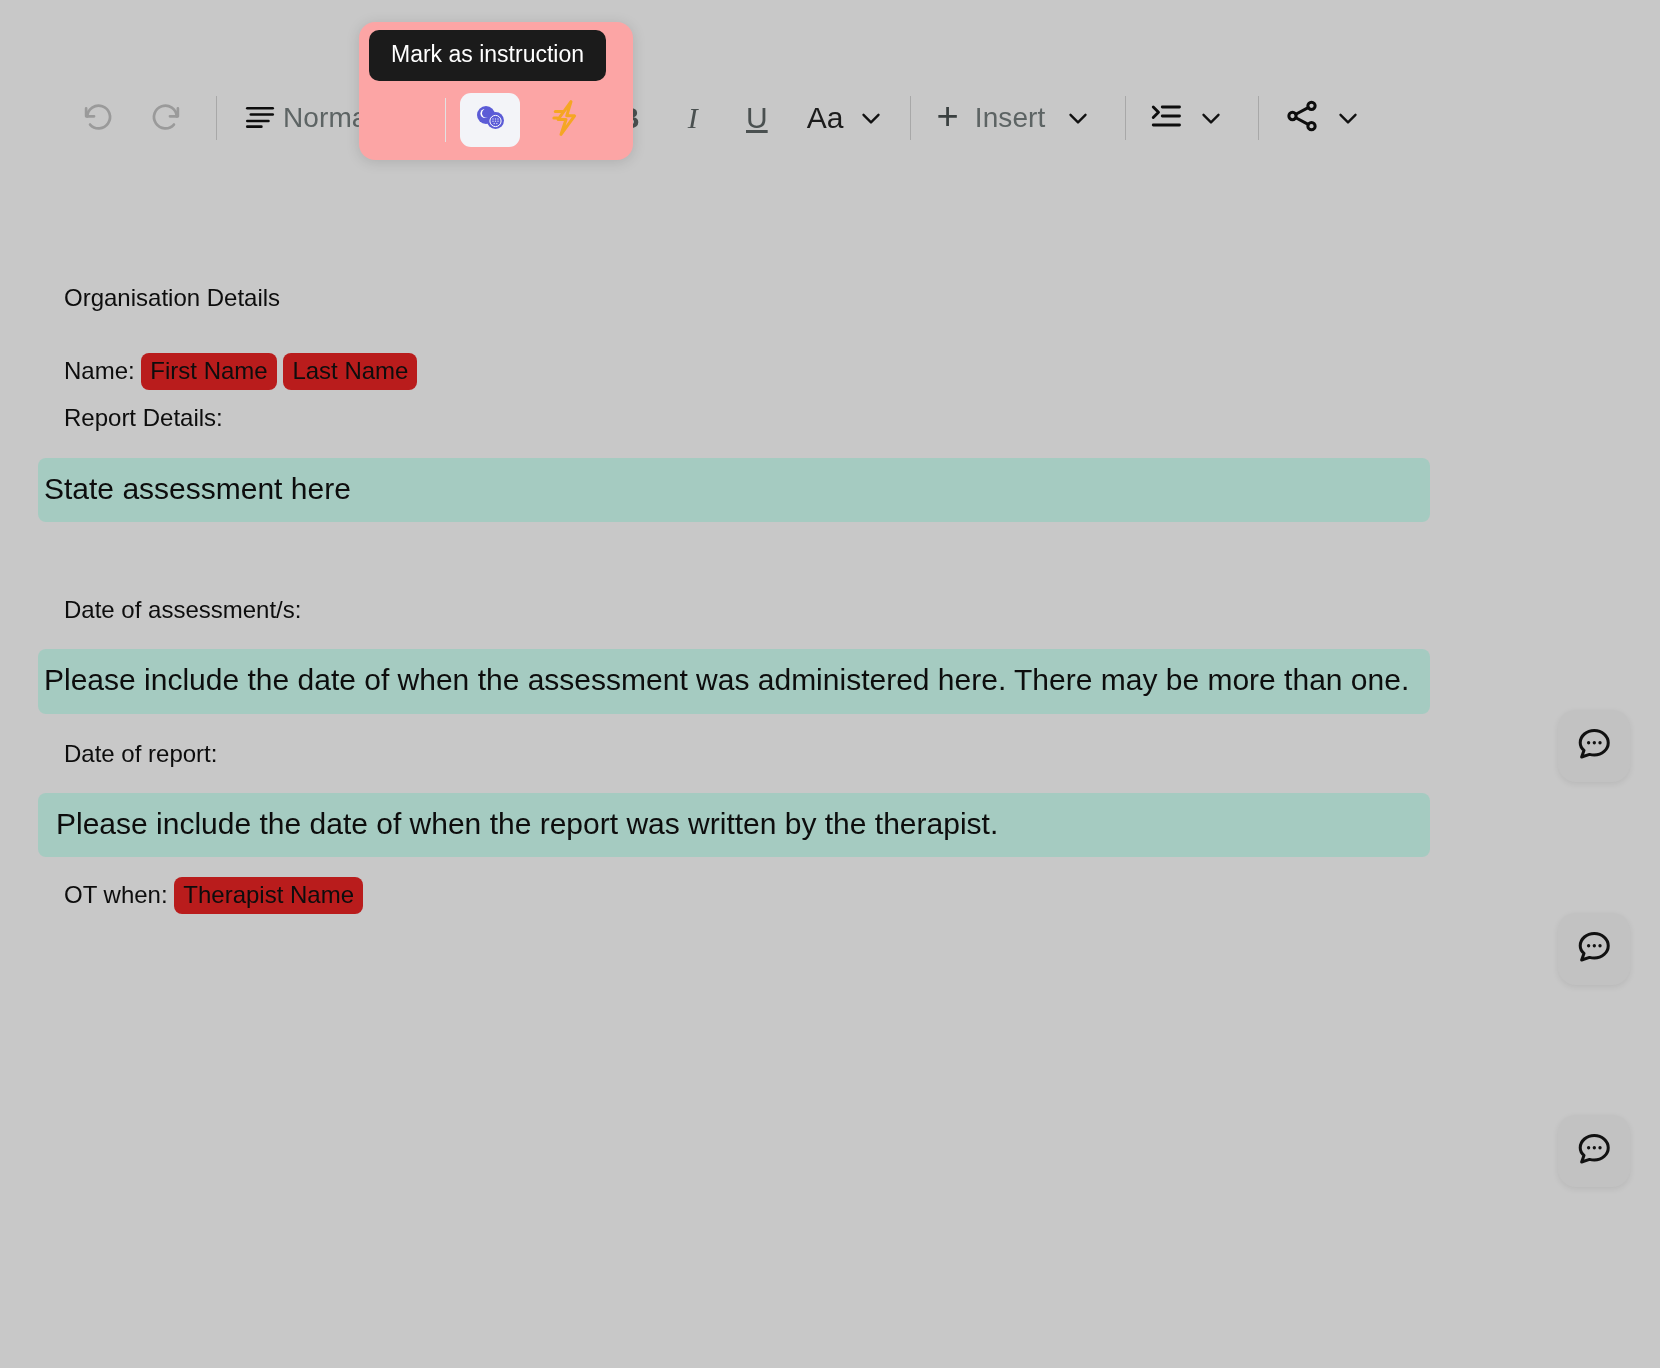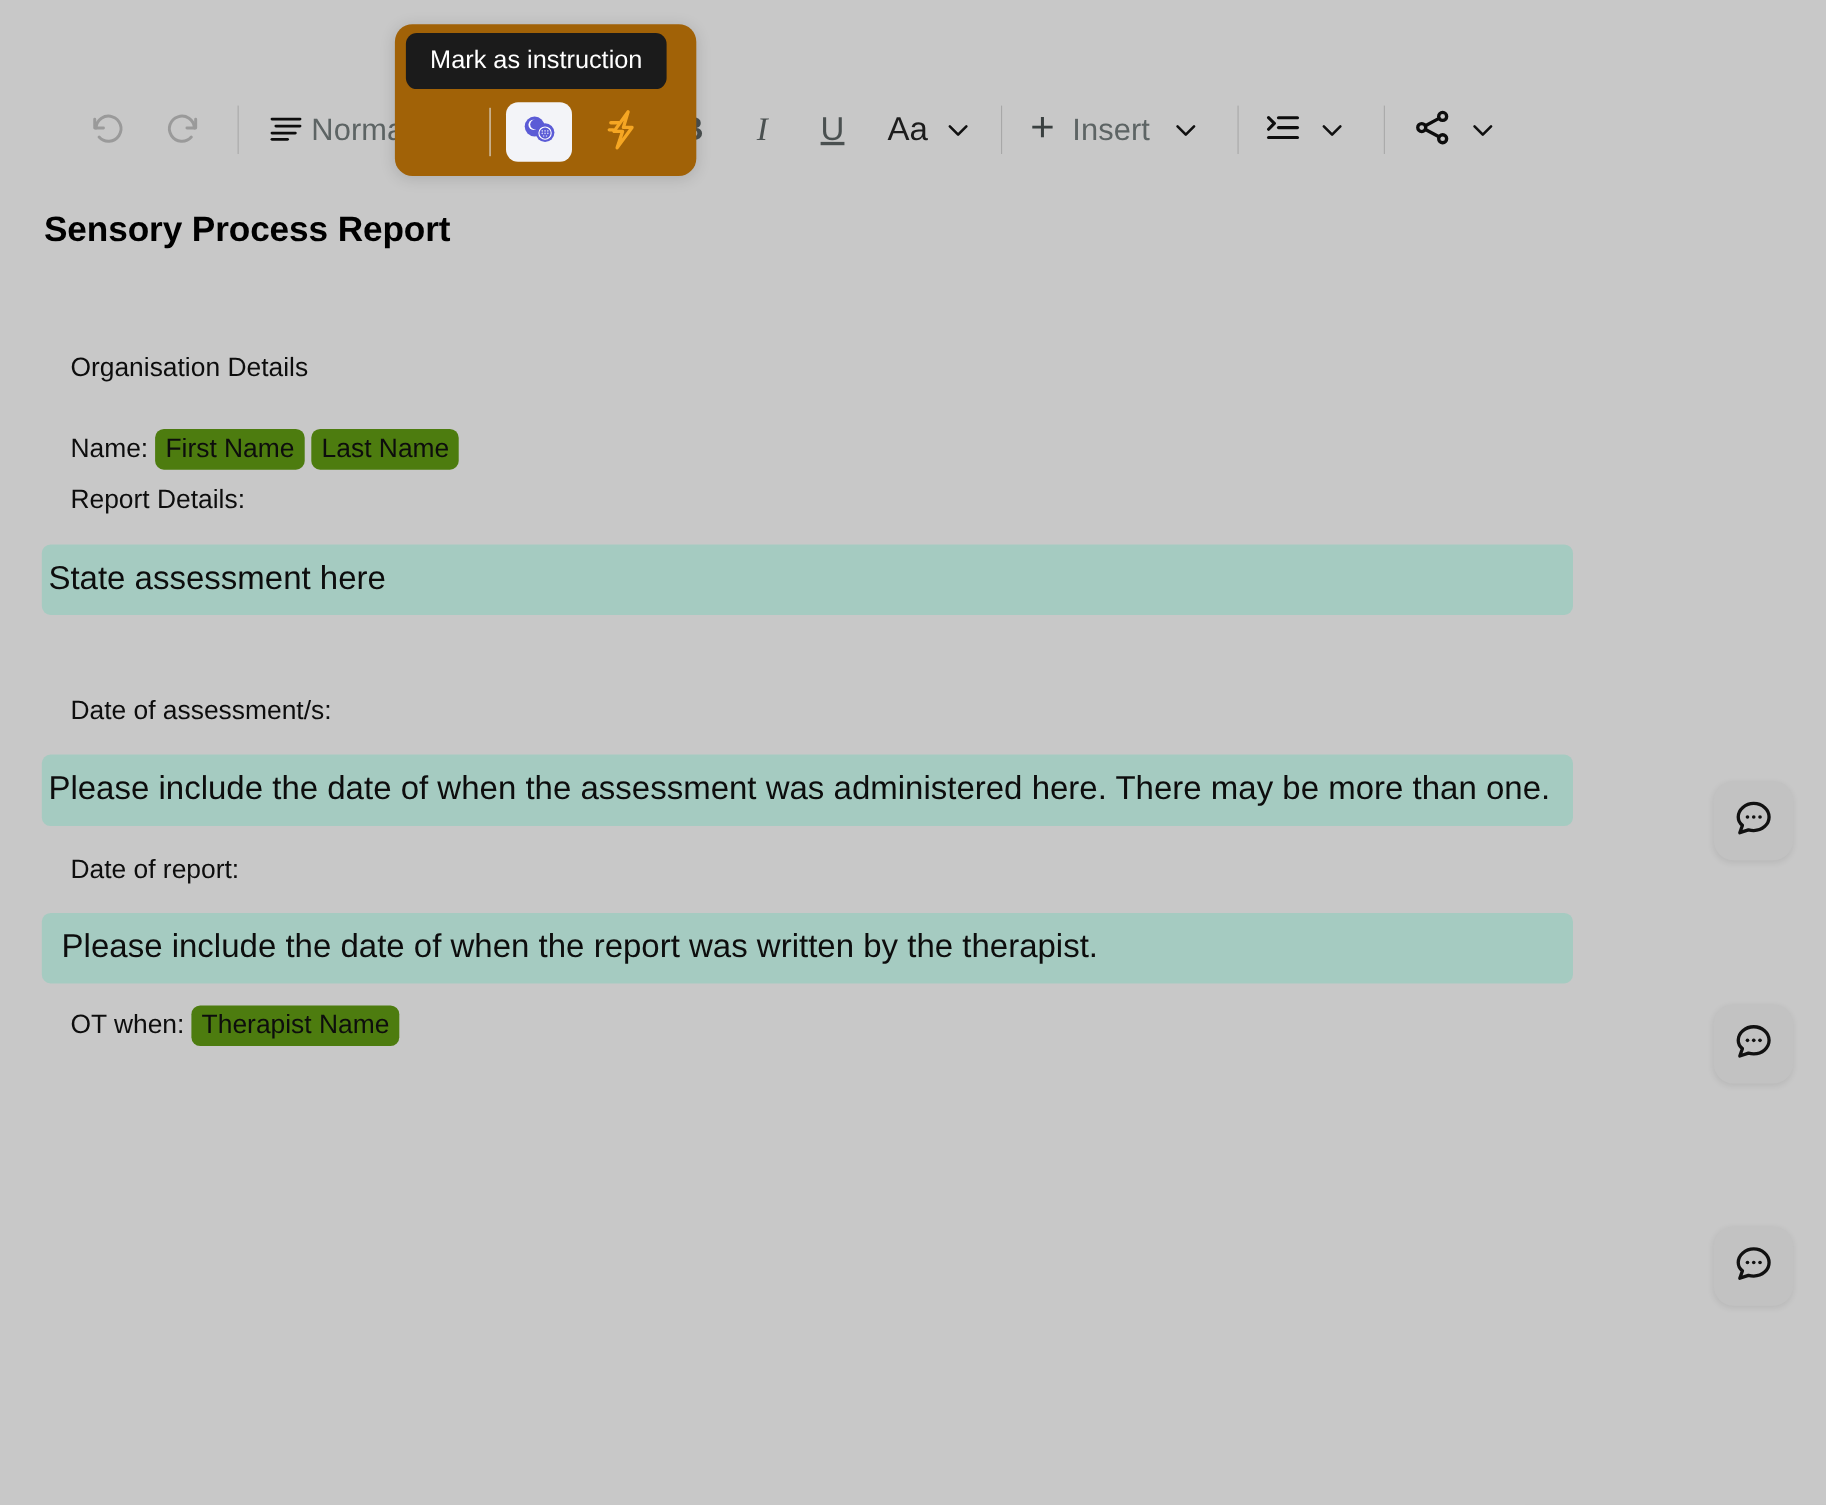--- a/index.html
+++ b/index.html
@@ -68,21 +68,21 @@
   .tb-aa { font-size: 30px; color: #1c1c1c; padding-left: 18px; }
   .tb-plus { font-size: 38px; color: #3a4040; padding: 0 10px 4px 18px; line-height: 1; font-weight: 300; }
 
   
   #instruction-popup {
     position: absolute;
     left: 359px;
     top: 22px;
     width: 274px;
     height: 138px;
-    background: #a16207;
+    background: #fca5a5;
     border-radius: 16px;
     box-shadow: 0 2px 14px rgba(0,0,0,0.13);
     z-index: 30;
   }
   #popup-row {
     position: absolute;
     left: 0;
     bottom: 0;
     width: 274px;
     height: 80px;
@@ -146,21 +146,21 @@
     font-size: 32px;
     font-weight: bold;
     letter-spacing: -0.1px;
     color: #000000;
   }
   .spacer-lg { height: 92px; }
   .spacer-md { height: 42px; }
   .spacer-sm { height: 24px; }
 
   .chip {
-    background: #4d7c0f;
+    background: #b91c1c;
     border-radius: 8px;
     padding: 4px 9px 6px 9px;
     color: #0d0d0d;
     white-space: nowrap;
   }
   .hl-block {
     margin-left: 38px;
     margin-right: 0;
     width: 1392px;
     background: #a5cbc1;
@@ -327,21 +327,20 @@
           <path d="M3.5 14 L6 14"></path>
         </svg>
       </span>
     </div>
   </div>
   <div id="tooltip">Mark as instruction</div>
 </div>
 
 <div id="doc">
 
-  <div id="doc-title">Sensory Process Report</div>
 
   <div class="spacer-lg"></div>
 
   <div class="doc-line">Organisation Details</div>
 
   <div class="spacer-md"></div>
 
   <div class="doc-line" style="padding-bottom:16px">
     <span>Name:</span>
     <span class="chip">First Name</span>

